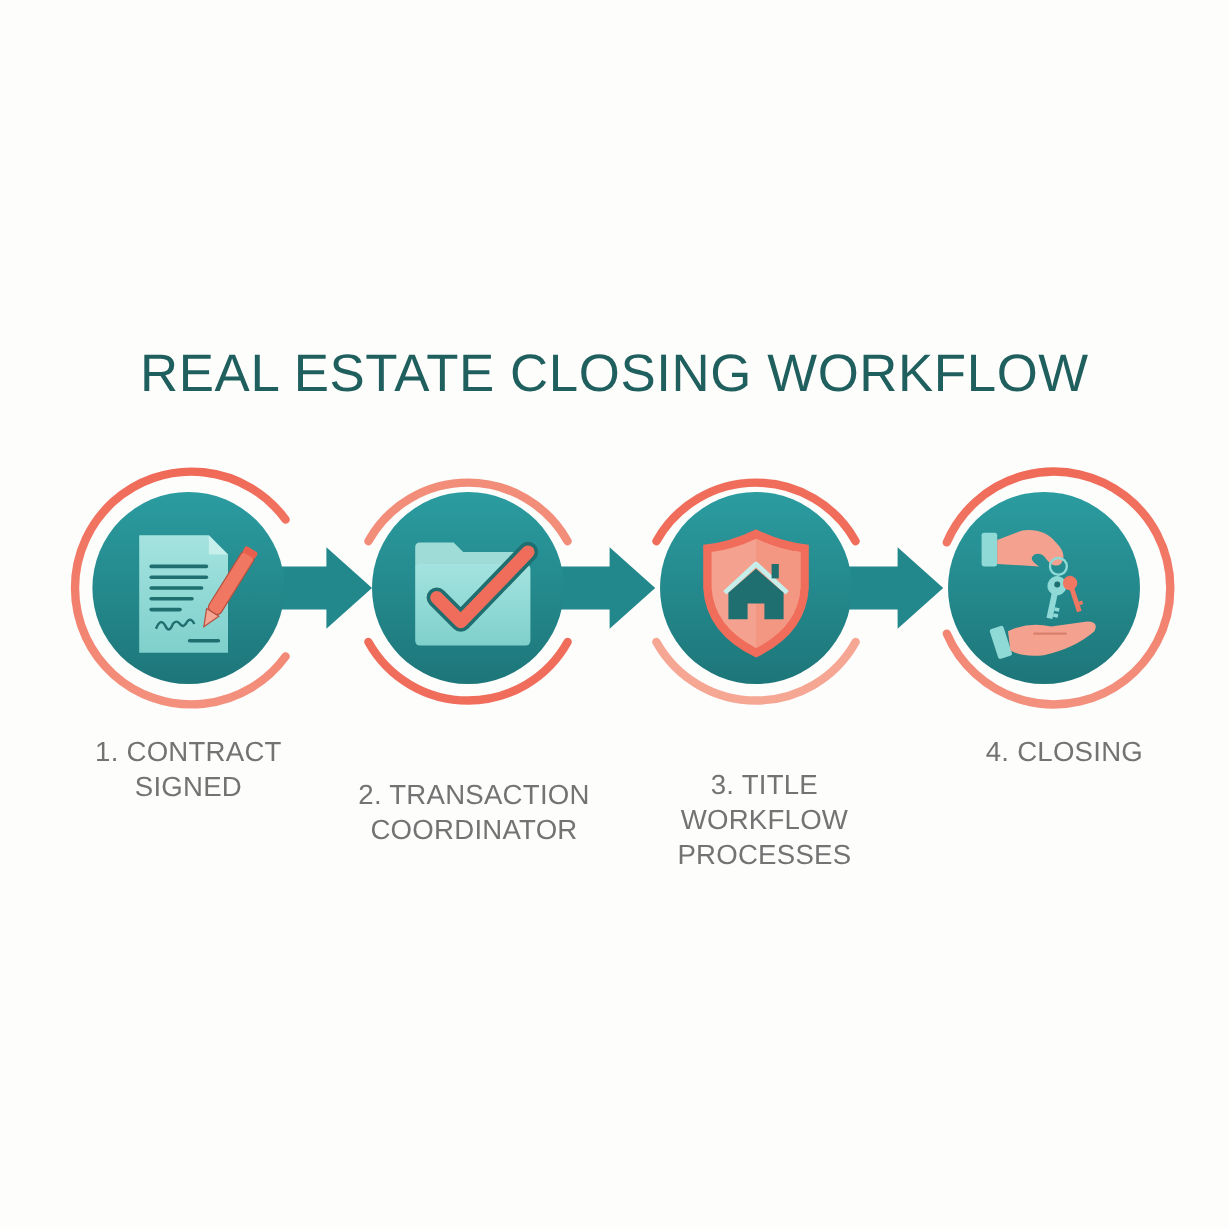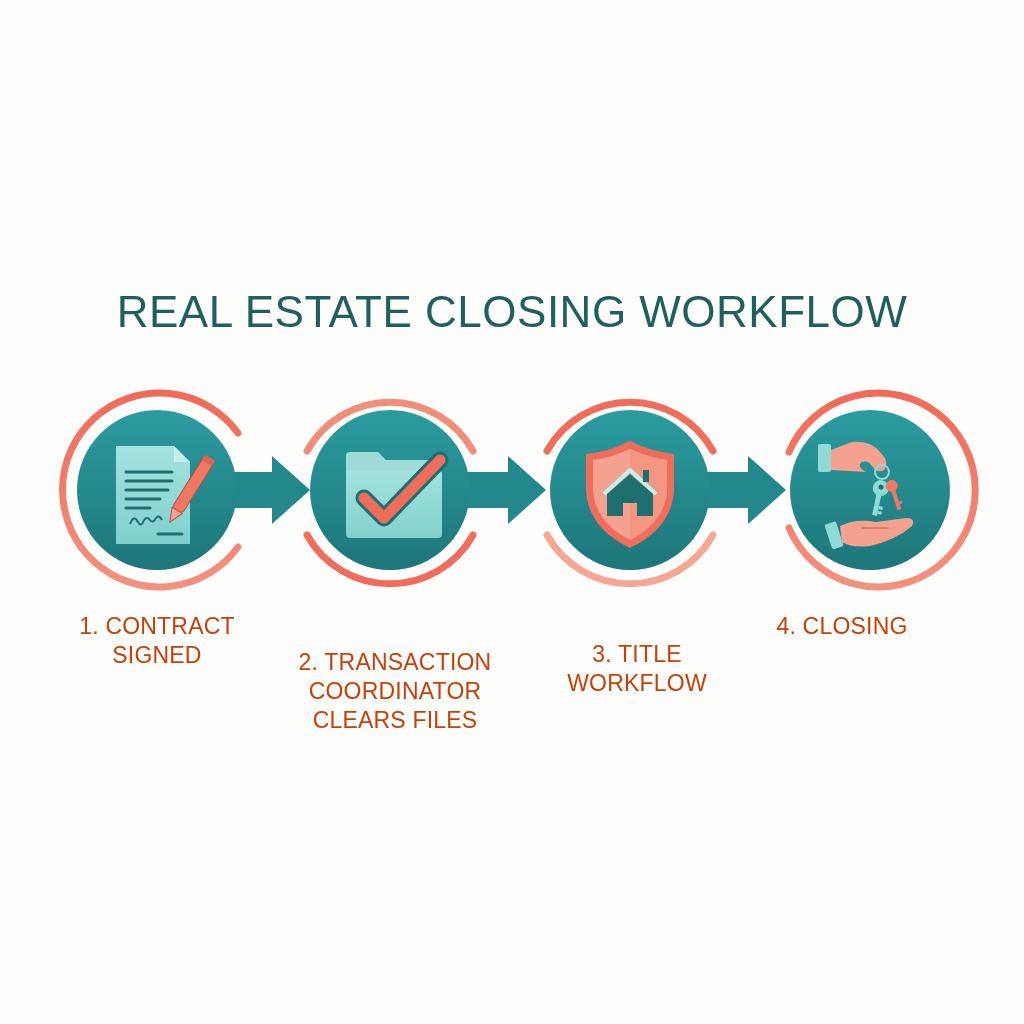--- a/index.html
+++ b/index.html
@@ -20,21 +20,21 @@
     font-weight: 400;
   }
   .stage { position: absolute; left: 0; top: 0; width: 1024px; height: 1024px; }
   .label {
     position: absolute;
     top: 612px;
     width: 240px;
     text-align: center;
     font-size: 23px;
     line-height: 29px;
-    color: #c2410c;
+    color: #737373;
     letter-spacing: 0.2px;
   }
   .label span { display: block; }
 </style>
 </head>
 <body>
 
 <div class="title">REAL ESTATE CLOSING WORKFLOW</div>
 
 <svg class="stage" width="1024" height="1024" viewBox="0 0 1024 1024">
@@ -145,21 +145,21 @@
   </g>
 </svg>
 
 <div class="label" style="left:37px;">
   <span>1. CONTRACT</span>
   <span>SIGNED</span>
 </div>
 <div class="label" style="left:275px;margin-top:36px;">
   <span>2. TRANSACTION</span>
   <span>COORDINATOR</span>
-  <span>CLEARS FILES</span>
 </div>
 <div class="label" style="left:517px;margin-top:28px;">
   <span>3. TITLE</span>
   <span>WORKFLOW</span>
+  <span>PROCESSES</span>
 </div>
-<div class="label" style="left:722px;">
+<div class="label" style="left:767px;">
   <span>4. CLOSING</span>
 </div>
 
 </body></html>

